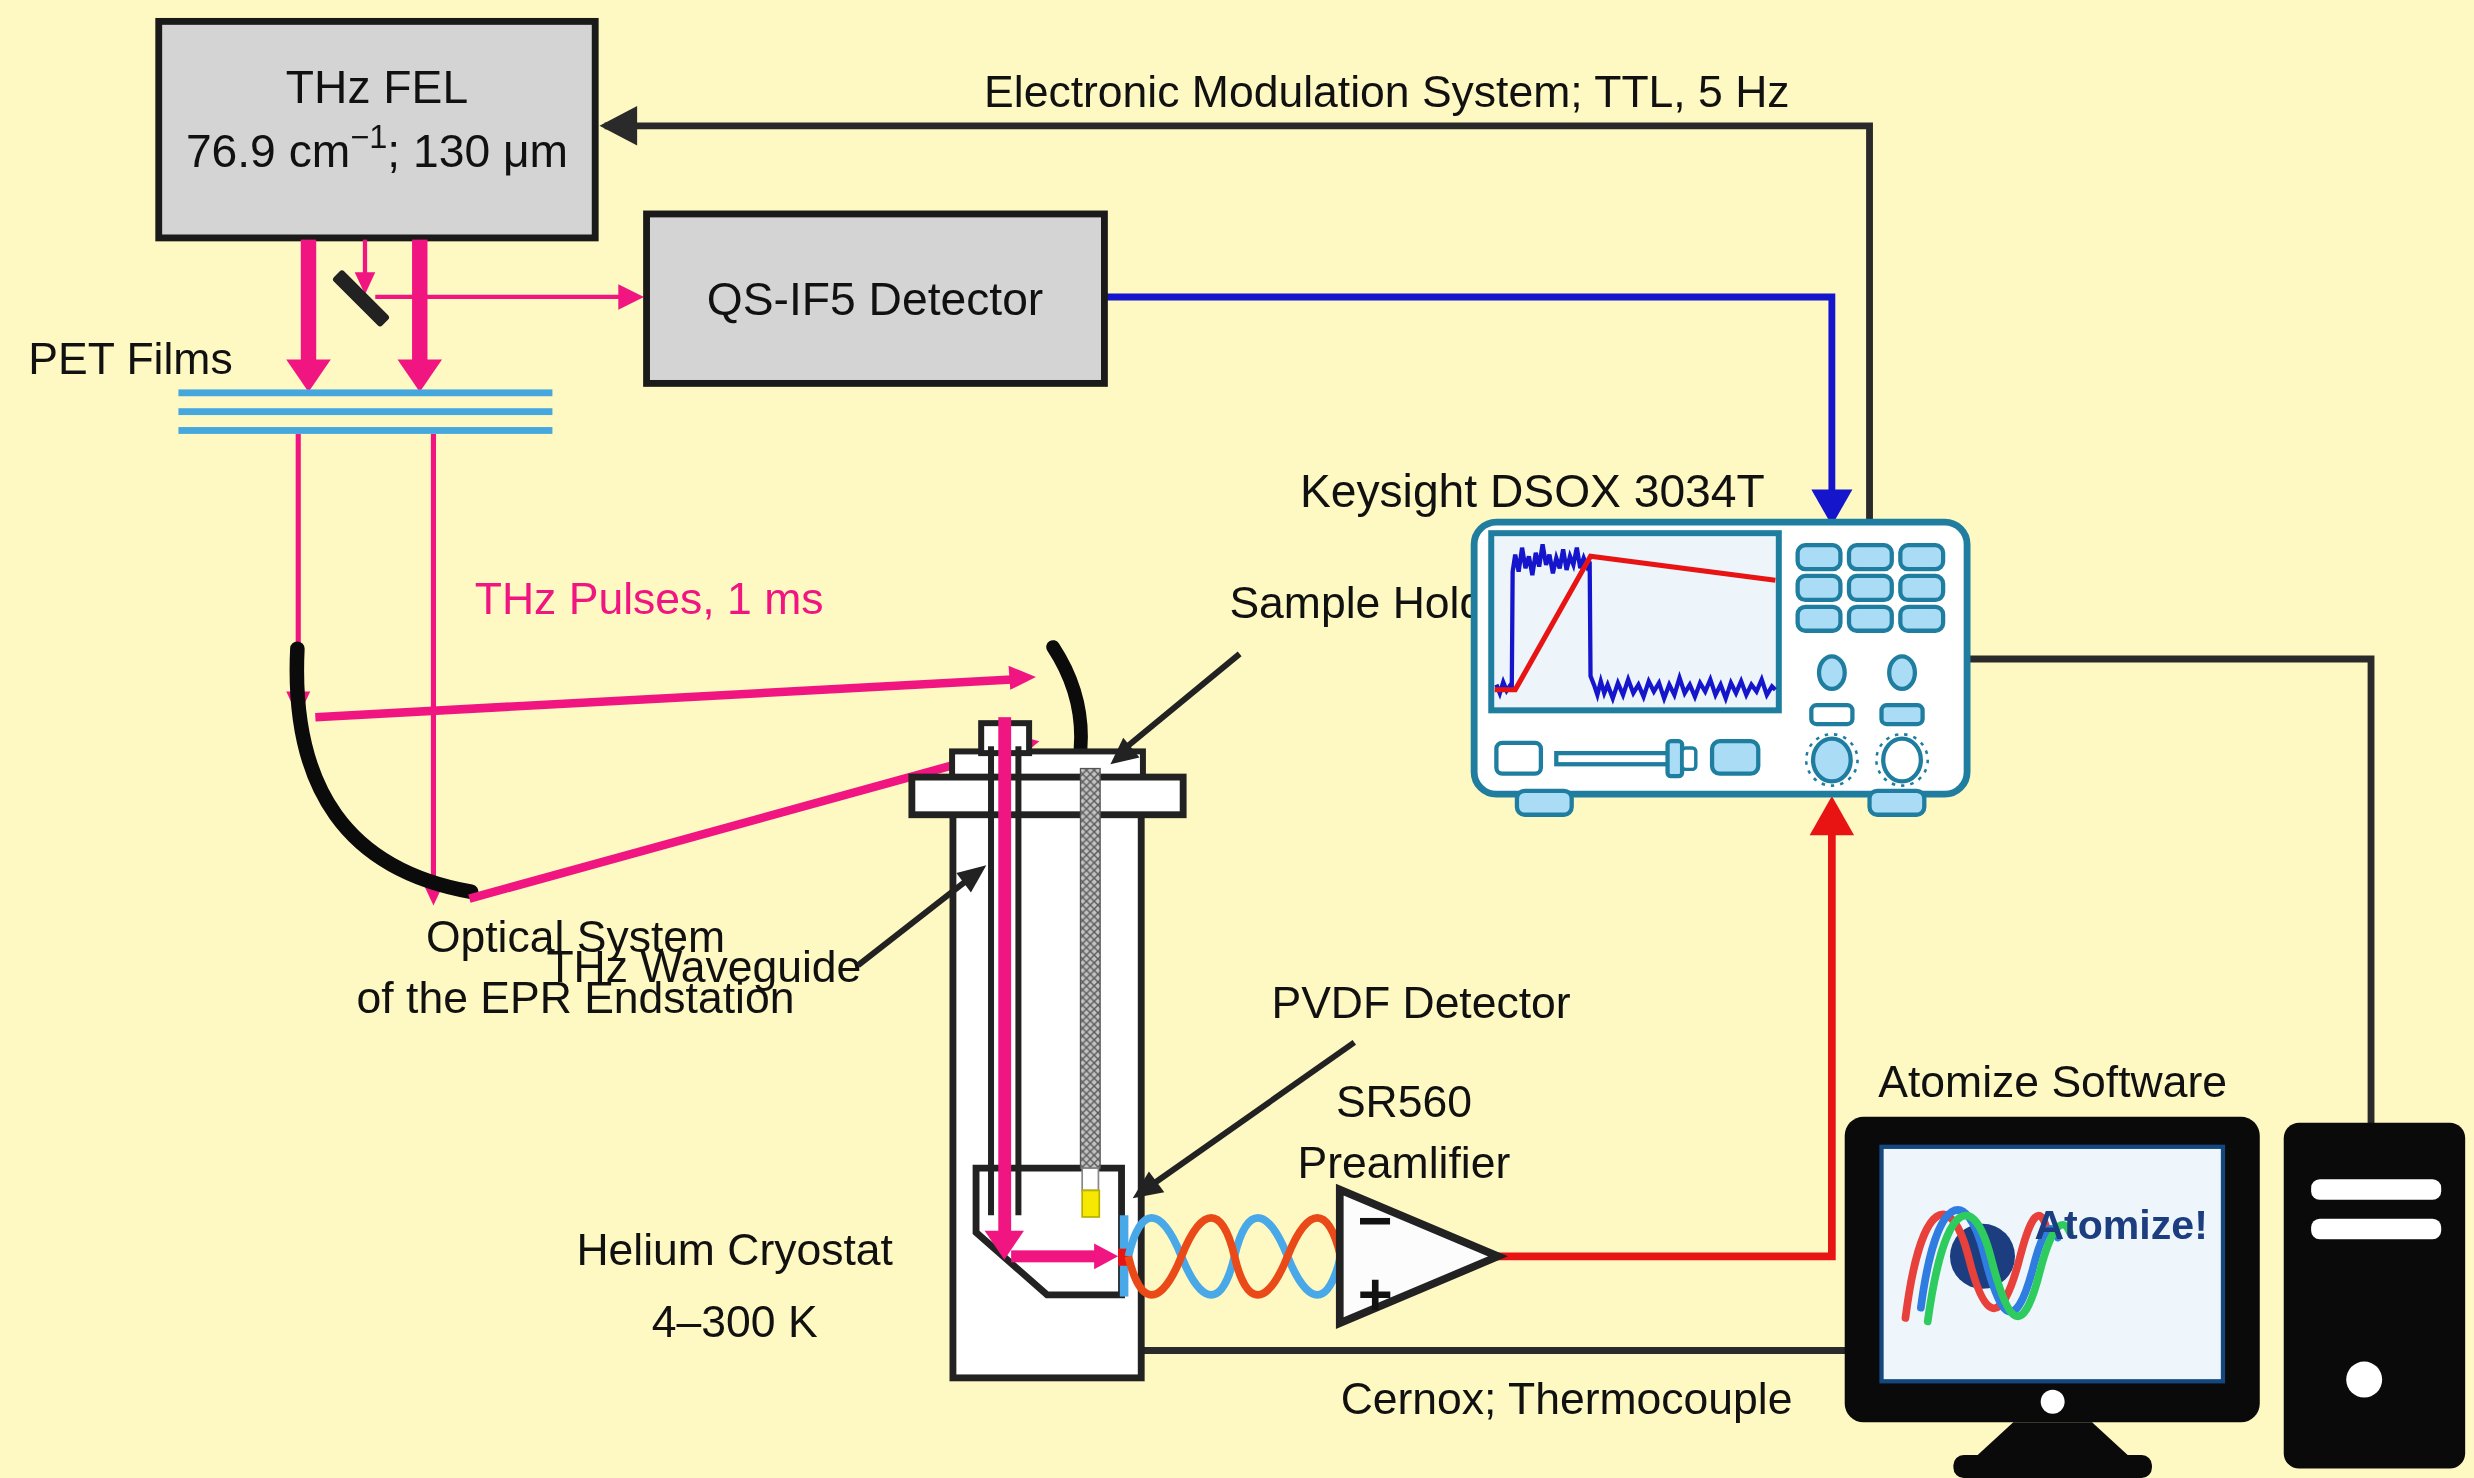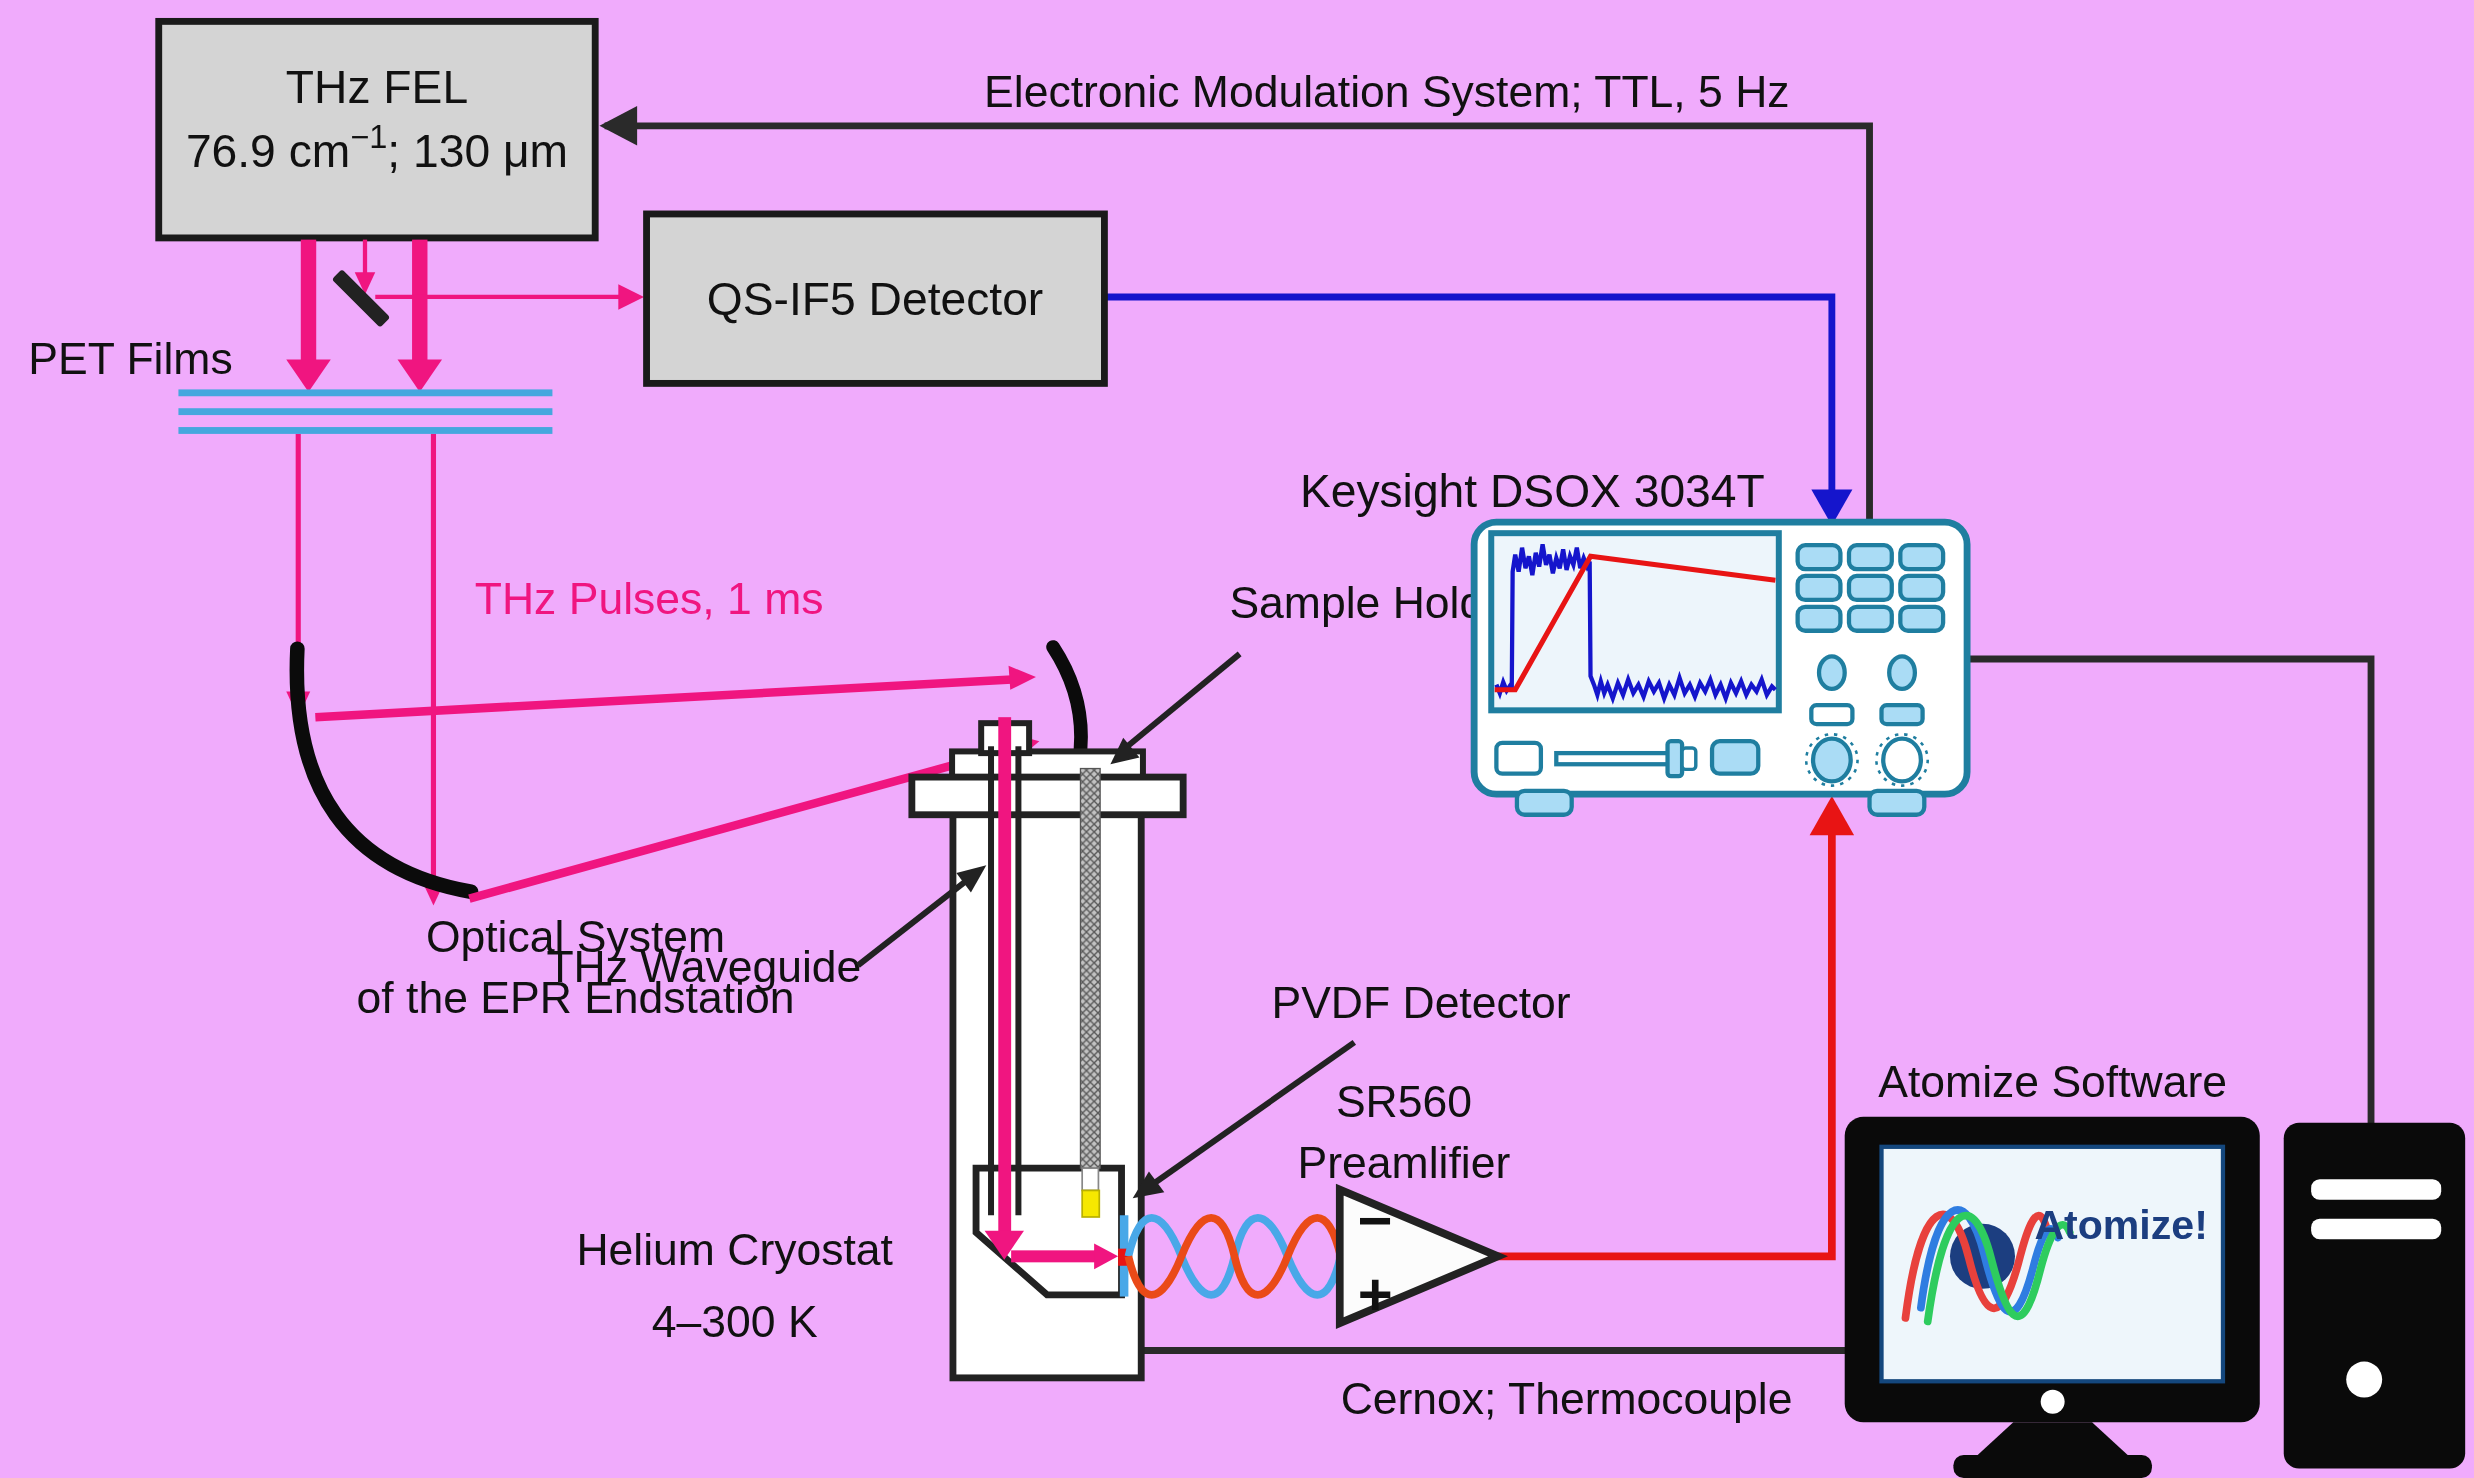--- a/index.html
+++ b/index.html
@@ -1,16 +1,16 @@
 <!DOCTYPE html>
 <html style="font-size:13.7px"><head>
 <meta charset="utf-8">
 <style>
   html,body{margin:0;padding:0;background:#ffffff;}
-  .canvas{position:relative;width:2475px;height:1478px;background:#f0abfc;overflow:hidden;}
+  .canvas{position:relative;width:2475px;height:1478px;background:#fef9c3;overflow:hidden;}
   svg{display:block;}
   text{font-family:"Liberation Sans","DejaVu Sans",sans-serif;fill:#111;}
   .lbl{font-size:52px;}
   .lbl-big{font-size:54px;}
   .pink-lbl{fill:#f01580;font-size:52px;}
   .navy-lbl{fill:#1c3e80;font-weight:bold;font-size:48px;}
   .opamp-sign{font-size:70px;font-weight:bold;}
 </style>
 </head>
 <body>

